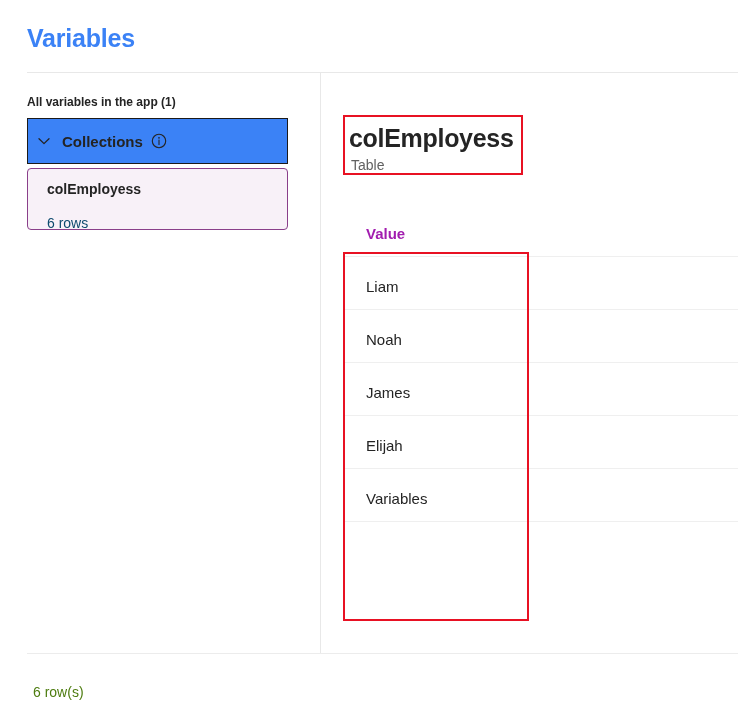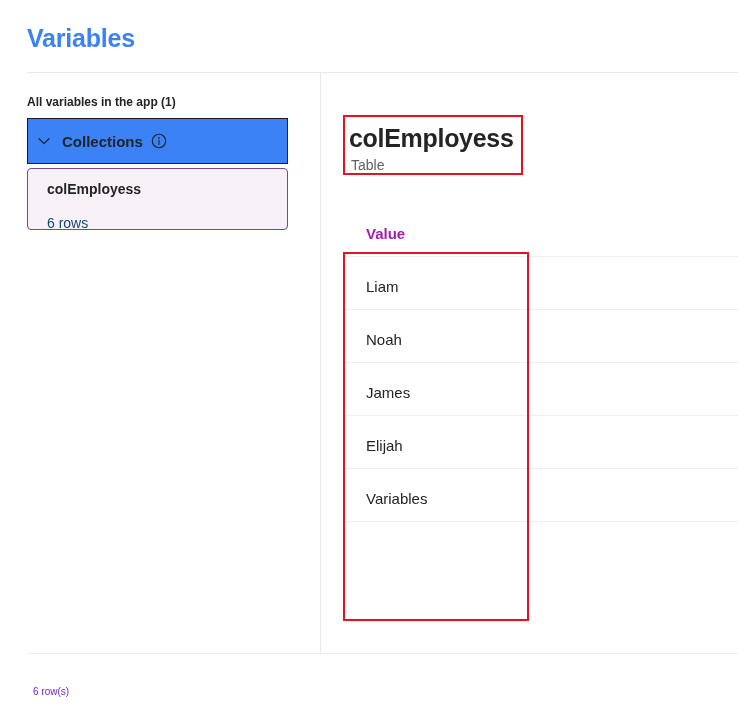--- a/index.html
+++ b/index.html
@@ -220,22 +220,22 @@
     top: 252px;
     width: 186px;
     height: 369px;
   }
 
   
   .footer-text {
     position: absolute;
     left: 33px;
     top: 683px;
-    font-size: 10px;
-    color: #6d28d9;
+    font-size: 14px;
+    color: #4d7c0f;
     line-height: 18px;
   }
 </style>
 </head>
 <body>
 
 <div class="page-title">Variables</div>
 
 <div class="top-divider"></div>
 <div class="pane-divider"></div>

